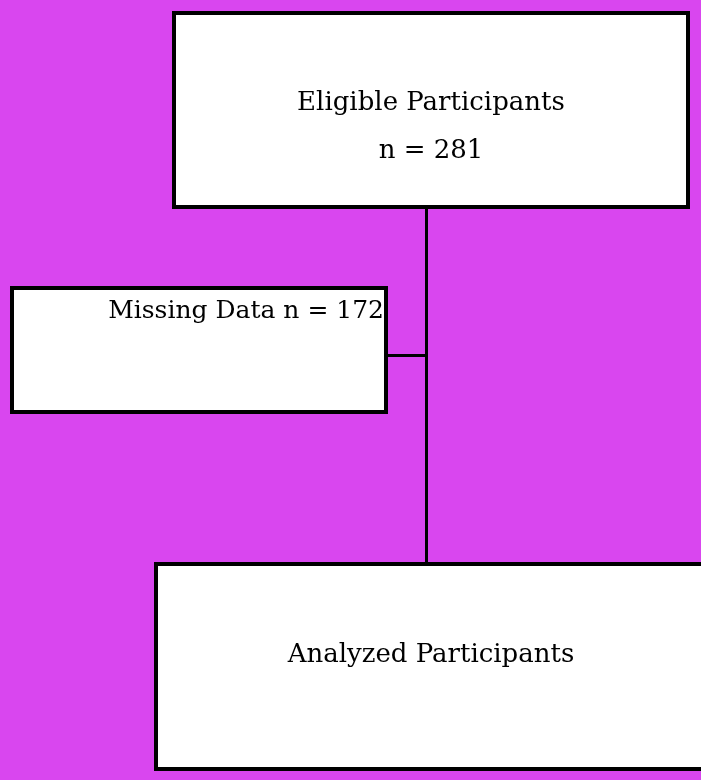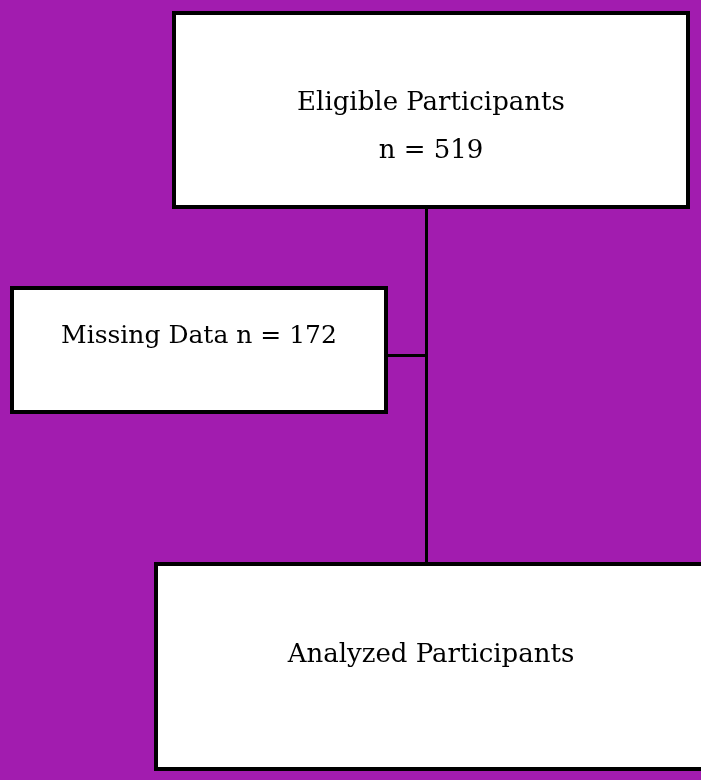--- a/index.html
+++ b/index.html
@@ -9,21 +9,21 @@
     background: #ffffff;
   }
   body {
     font-family: "DejaVu Serif", serif;
     color: #000000;
   }
   #flow-canvas {
     position: relative;
     width: 701px;
     height: 780px;
-    background: #a21caf;
+    background: #d946ef;
     overflow: hidden;
   }
   
   .flow-box {
     position: absolute;
     box-sizing: border-box;
     border: 4px solid #000000;
     background: #ffffff;
     display: flex;
     flex-direction: column;
@@ -50,21 +50,21 @@
     font-size: 26px;
     line-height: 48px;
   }
   
   #box-missing {
     left: 10px;
     top: 286px;
     width: 378px;
     height: 128px;
     justify-content: flex-start;
-    padding-top: 25px;
+    align-items: flex-end;
   }
   #box-missing .box-line {
     font-size: 25px;
     line-height: 40px;
   }
   
   #box-analyzed {
     left: 154px;
     top: 562px;
     width: 554px;
@@ -97,21 +97,21 @@
     height: 3px;
   }
 </style>
 </head>
 <body>
 
 <div id="flow-canvas">
 
   <div class="flow-box" id="box-eligible">
     <span class="box-line">Eligible Participants</span>
-    <span class="box-line">n = 519</span>
+    <span class="box-line">n = 281</span>
   </div>
 
   <div class="flow-box" id="box-missing">
     <span class="box-line">Missing Data n = 172</span>
   </div>
 
   <div class="flow-box" id="box-analyzed">
     <span class="box-line">Analyzed Participants</span>
   </div>
 

